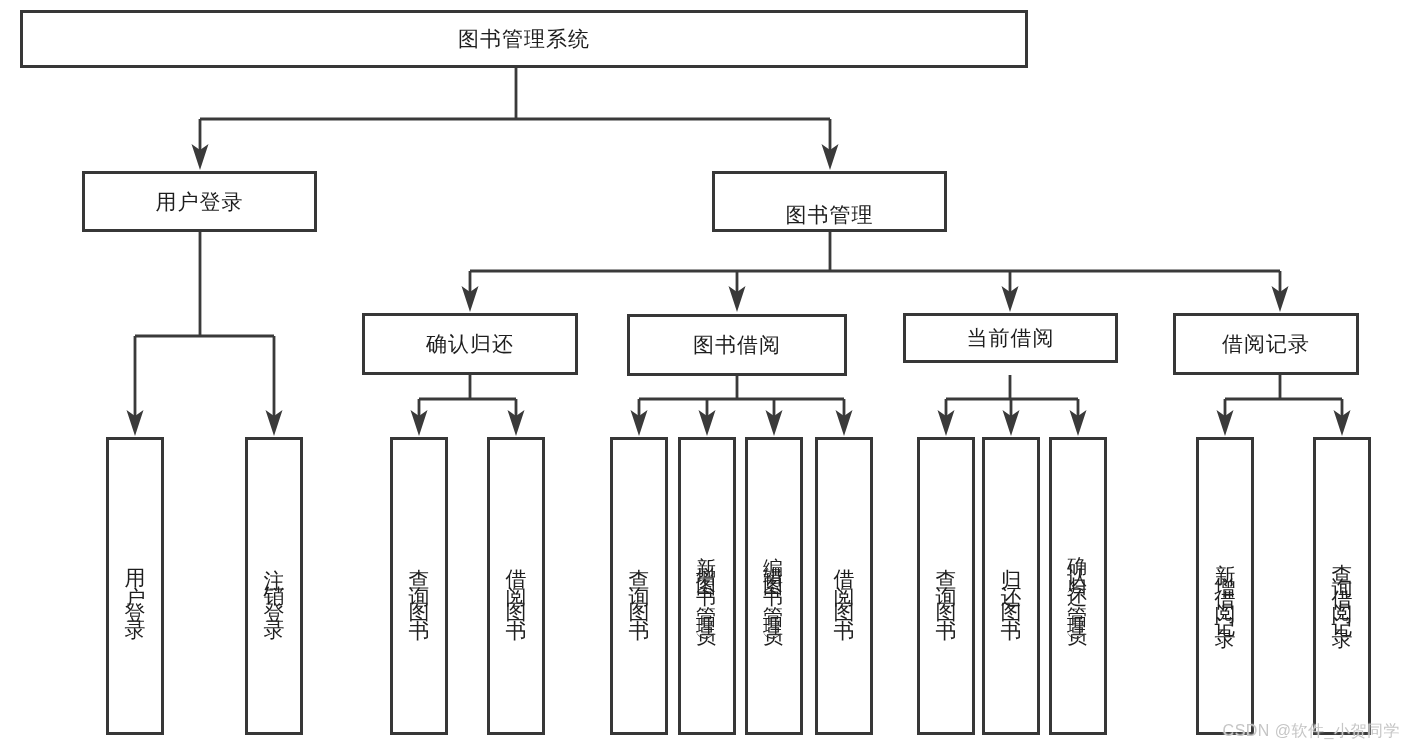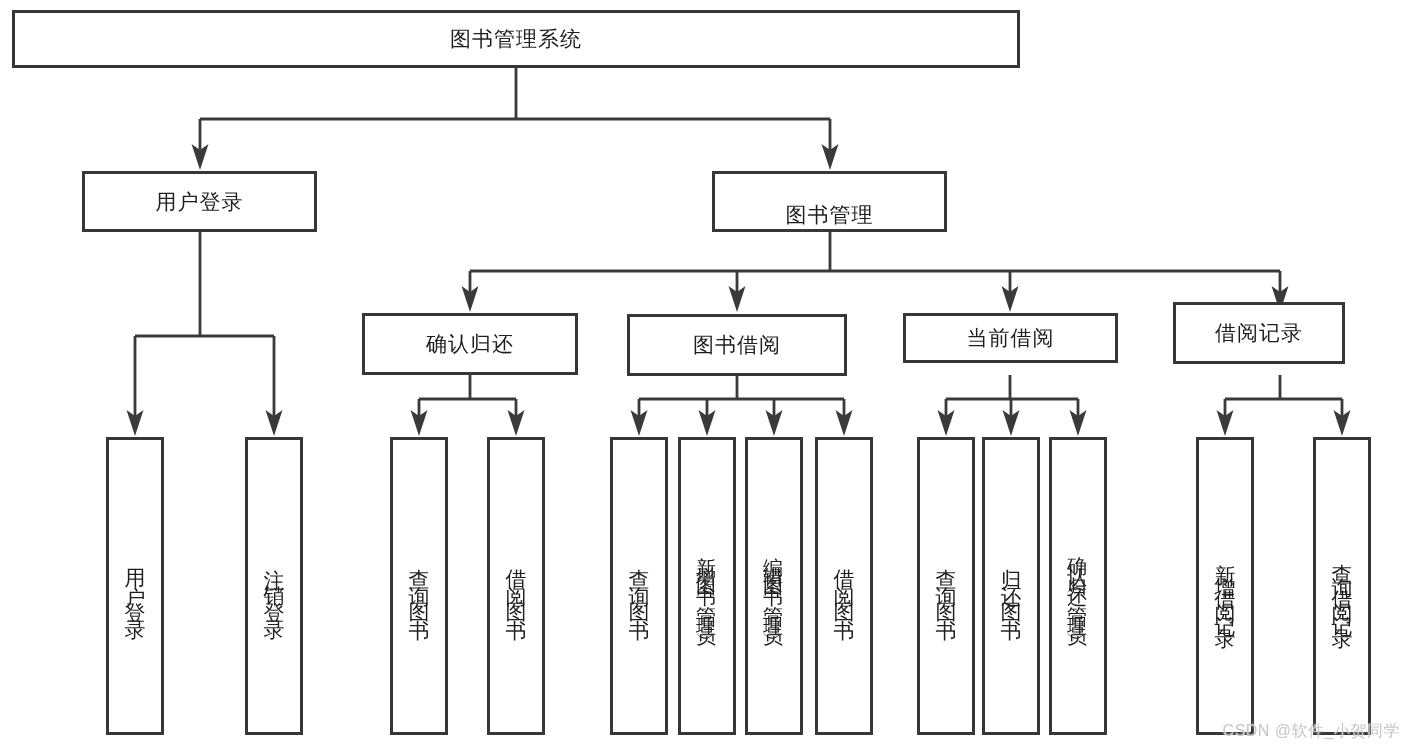--- a/index.html
+++ b/index.html
@@ -90,41 +90,41 @@
       <use href="#ah" x="774" y="436"></use>
         <use href="#ah" x="844" y="436"></use>
       <use href="#ah" x="946" y="436"></use>
         <use href="#ah" x="1011" y="436"></use>
       <use href="#ah" x="1078" y="436"></use>
       <use href="#ah" x="1225" y="436"></use>
         <use href="#ah" x="1342" y="436"></use>
     </g>
   </svg>
 
-  <div class="box" style="left:12px; top:10px; width:1008px; height:58px;">
+  <div class="box" style="left:20px; top:10px; width:1008px; height:58px;">
     <span>图书管理系统</span>
   </div>
 
   <div class="box" style="left:82px; top:171px; width:235px; height:61px;">
     <span>用户登录</span>
   </div>
   <div class="box" style="left:712px; top:171px; width:235px; height:61px;align-items:flex-end;">
     <span>图书管理</span>
   </div>
 
   <div class="box" style="left:362px; top:313px; width:216px; height:62px;">
     <span>确认归还</span>
   </div>
   <div class="box" style="left:627px; top:314px; width:220px; height:62px;">
     <span>图书借阅</span>
   </div>
   <div class="box" style="left:903px; top:313px; width:215px; height:50px;">
     <span>当前借阅</span>
   </div>
-  <div class="box" style="left:1173px; top:302px; width:172px; height:62px;text-align:center;">
+  <div class="box" style="left:1173px; top:313px; width:186px; height:62px;text-align:center;">
     <span>借阅记录</span>
   </div>
 
   <div class="box leaf" style="left:106px; top:437px; width:58px; height:298px;">
     <span class="v4">用户登录</span>
   </div>
   <div class="box leaf" style="left:245px; top:437px; width:58px; height:298px;">
     <span class="v4">注销登录</span>
   </div>
 

